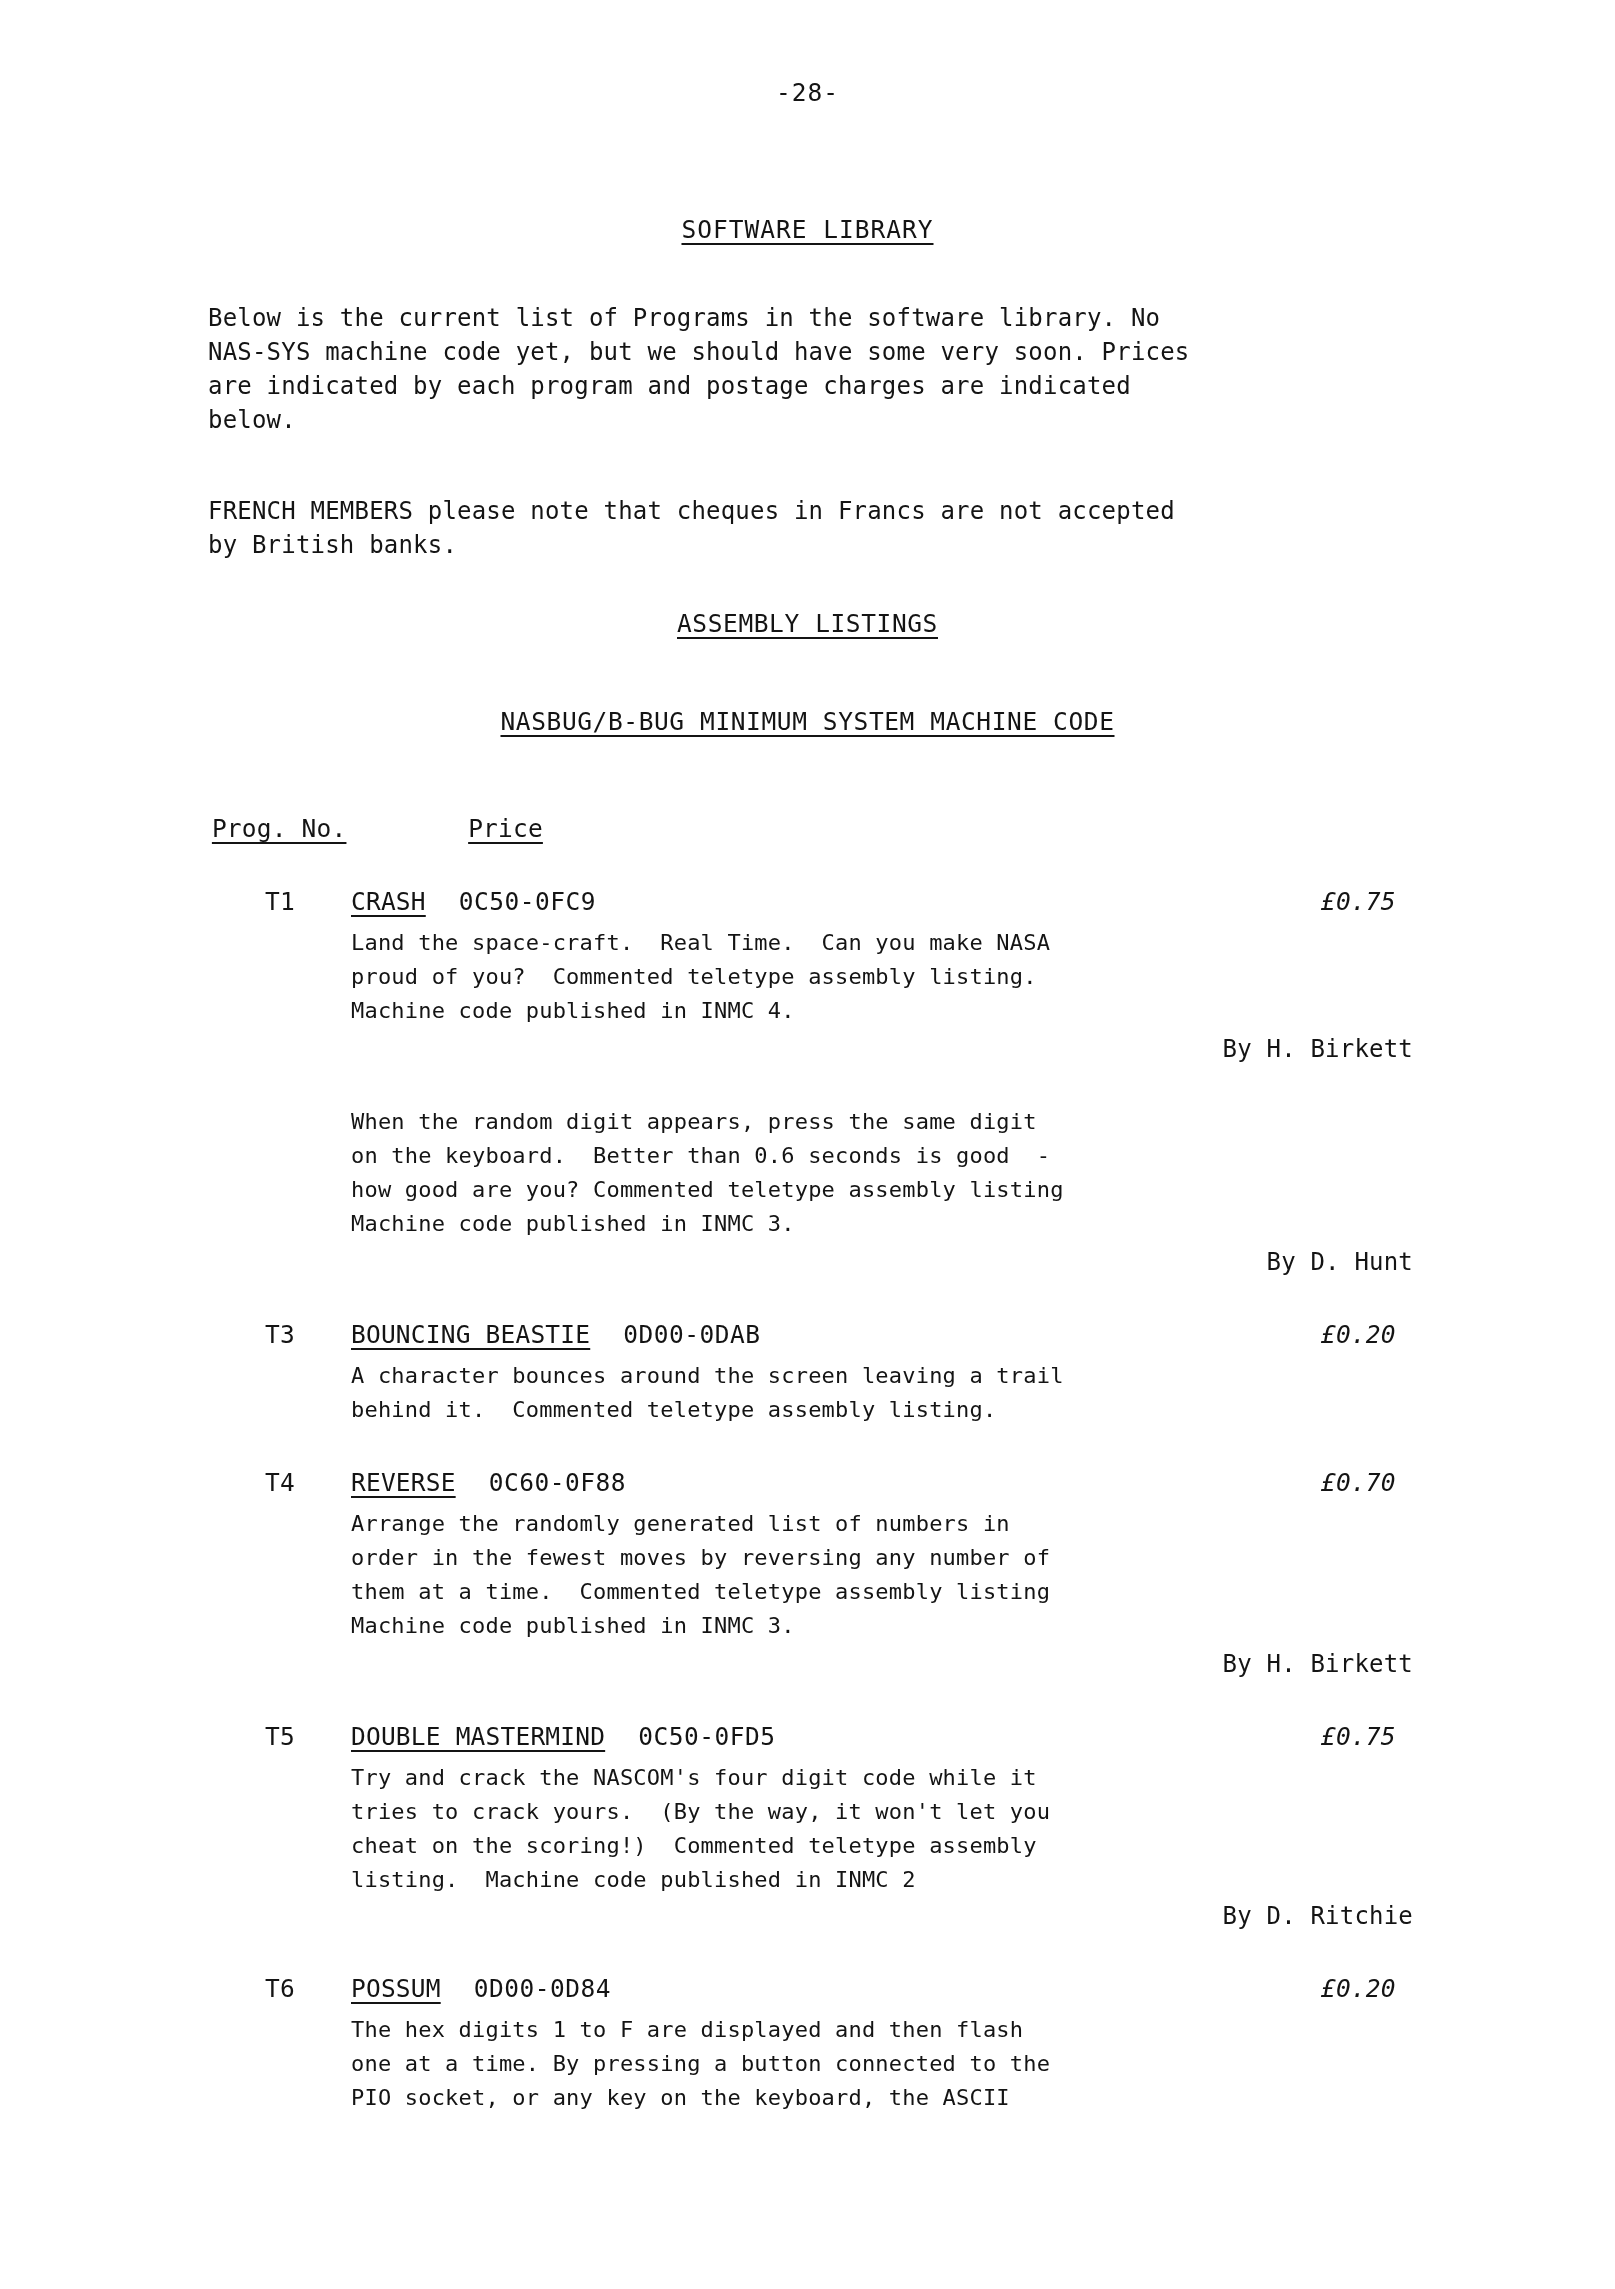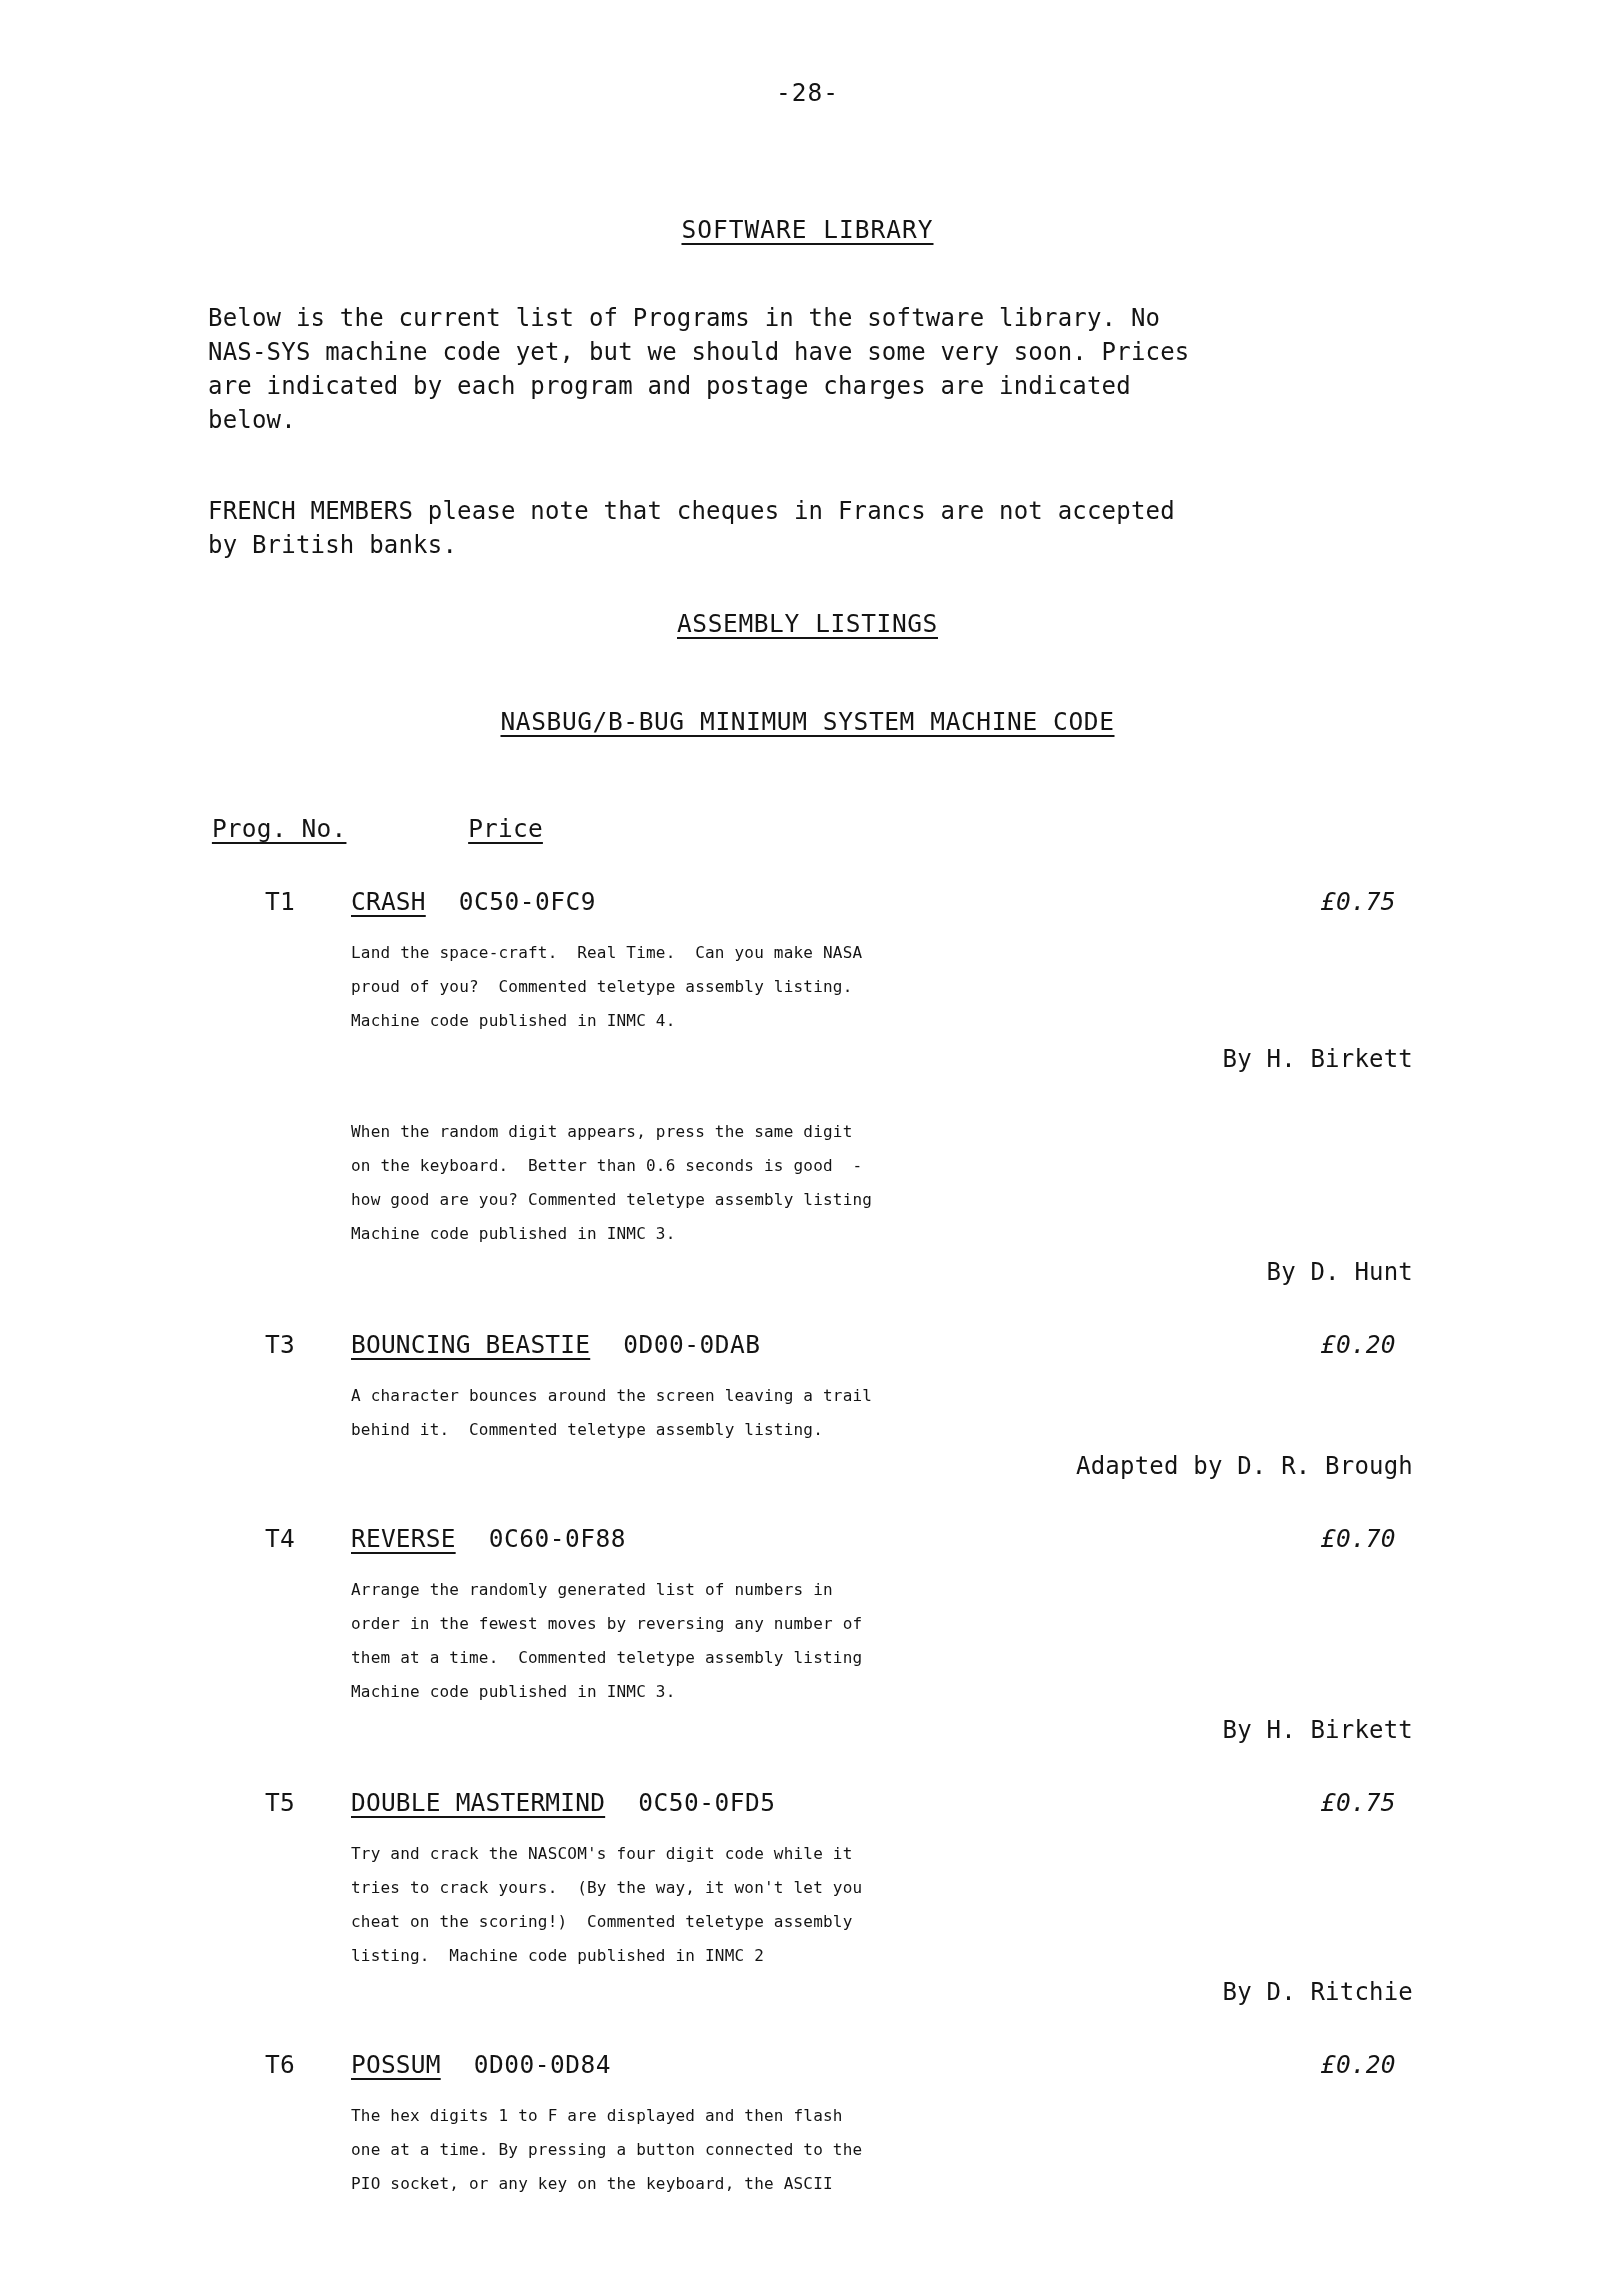--- a/index.html
+++ b/index.html
@@ -112,24 +112,24 @@
     letter-spacing: 0.5px;
   }
   .e-price {
     width: 147px;
     padding-right: 15.7px;
     box-sizing: border-box;
     font-style: italic;
   }
   .e-desc {
     margin-left: 143px;
-    font-size: 16px;
+    font-size: 22px;
     line-height: 34px;
     white-space: pre-wrap;
-    margin-top: 17px;
+    margin-top: 7px;
     letter-spacing: 0.2px;
   }
   .e-author {
     text-align: right;
     font-size: 24px;
     margin-top: 3.9px;
     padding-right: 55px;
     letter-spacing: 0.2px;
   }
   .e-author.tight {
@@ -193,21 +193,20 @@
       <div class="entry-row">
         <div class="e-prog">T3</div>
         <div class="e-title">
           <span class="e-name">BOUNCING BEASTIE</span>
           <span class="e-range">0D00-0DAB</span>
         </div>
         <div class="e-price">£0.20</div>
       </div>
       <div class="e-desc">A character bounces around the screen leaving a trail
 behind it.  Commented teletype assembly listing.</div>
-      <div class="e-author tight">Adapted by D. R. Brough</div>
     </div>
 
     <div class="entry">
       <div class="entry-row">
         <div class="e-prog">T4</div>
         <div class="e-title">
           <span class="e-name">REVERSE</span>
           <span class="e-range">0C60-0F88</span>
         </div>
         <div class="e-price">£0.70</div>

